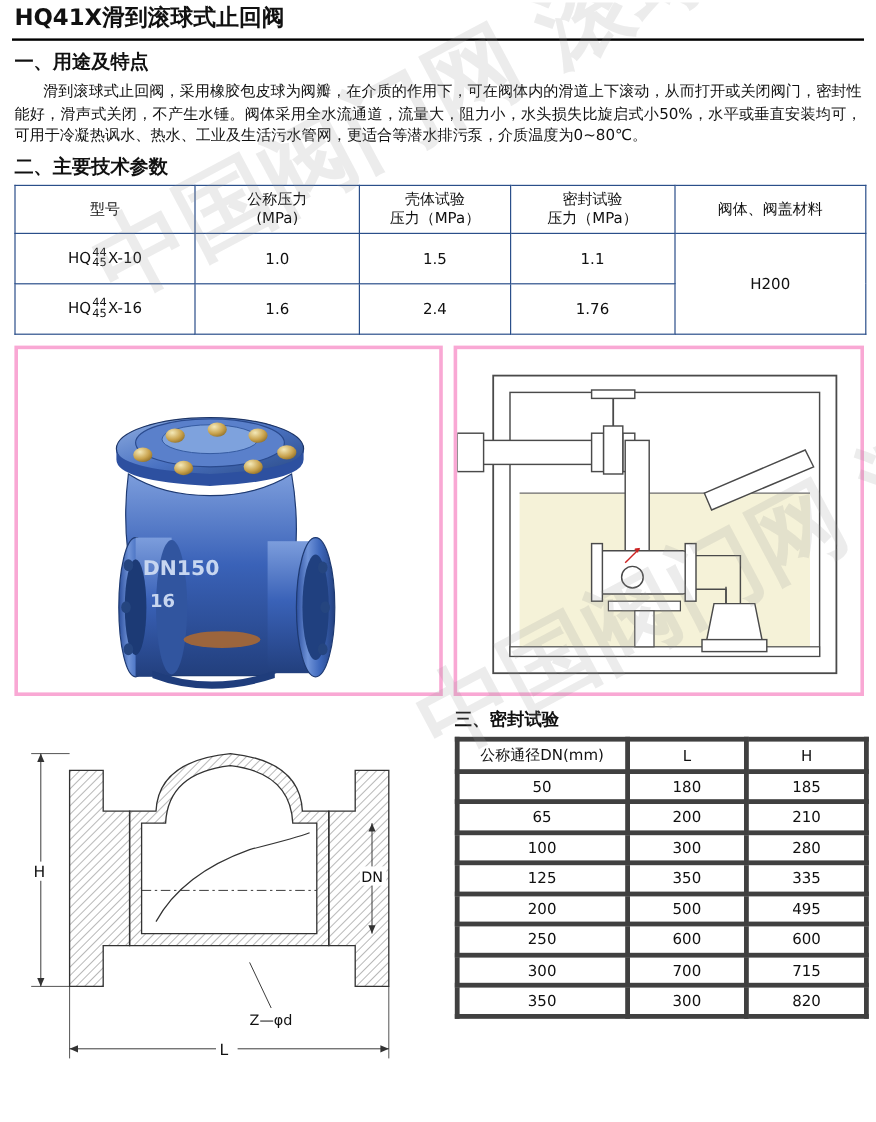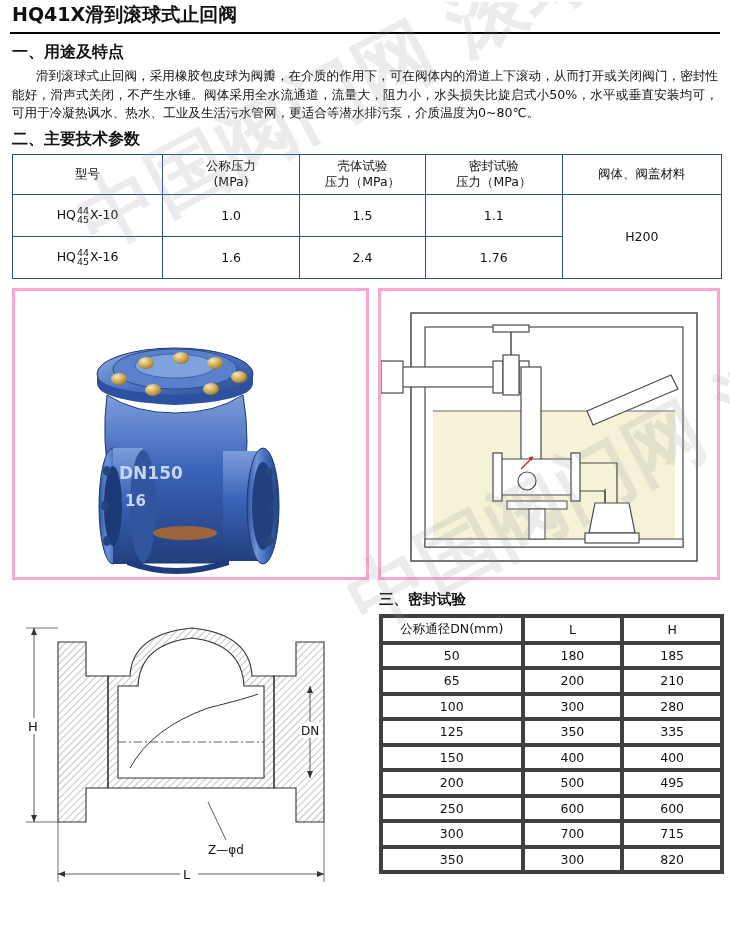--- a/index.html
+++ b/index.html
@@ -393,25 +393,20 @@
             <td>100</td>
             <td>300</td>
             <td>280</td>
           </tr>
           <tr>
             <td>125</td>
             <td>350</td>
             <td>335</td>
           </tr>
           <tr>
-            <td>150</td>
-            <td>400</td>
-            <td>400</td>
-          </tr>
-          <tr>
             <td>200</td>
             <td>500</td>
             <td>495</td>
           </tr>
           <tr>
             <td>250</td>
             <td>600</td>
             <td>600</td>
           </tr>
           <tr>

